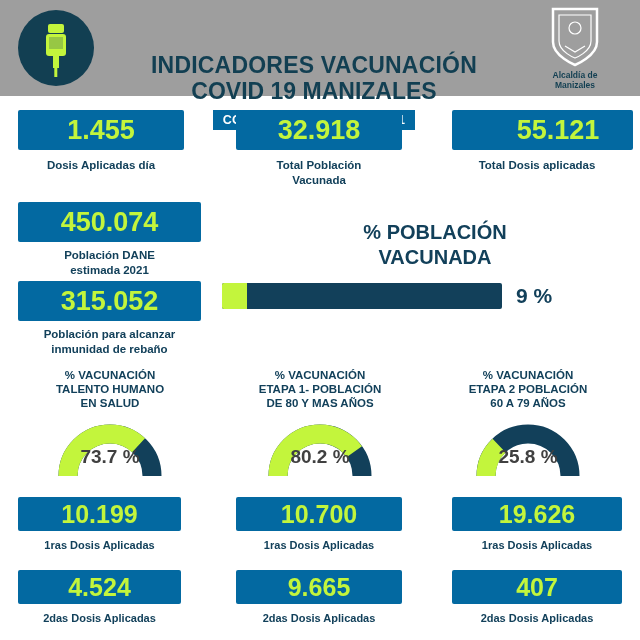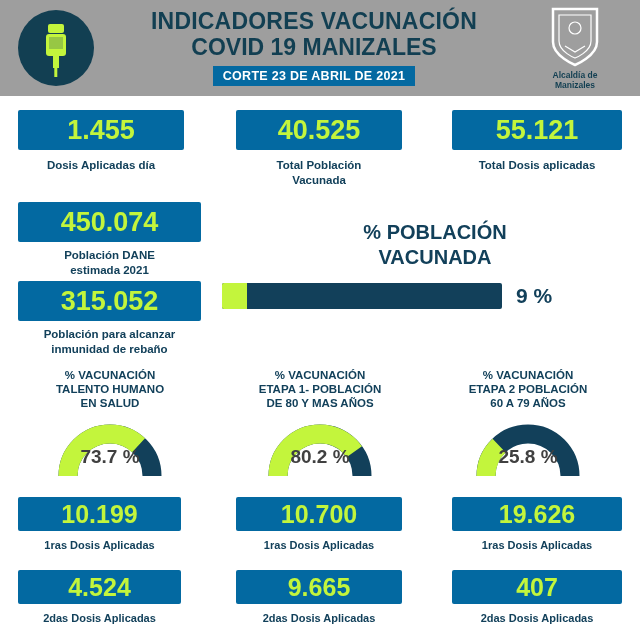--- a/index.html
+++ b/index.html
@@ -18,21 +18,21 @@
   }
   .logo-circle{
     position:absolute;left:18px;top:10px;width:76px;height:76px;border-radius:50%;
     background:#123f52;display:flex;align-items:center;justify-content:center;
   }
   .vaccine{position:relative;width:38px;height:52px;}
   .vaccine svg{display:block;}
   .header-titles{
     position:absolute;left:104px;top:8px;width:420px;text-align:center;color:#123f52;
   }
-  .h-line1{font-size:23px;font-weight:bold;letter-spacing:.2px;line-height:26px;}
+  .h-line1{font-size:23px;font-weight:bold;letter-spacing:.2px;line-height:26px;margin-top:44px;}
   .h-line2{font-size:23px;font-weight:bold;line-height:26px;}
   .h-sub{
     margin-top:6px;background:#0369a1;color:#ffffff;font-size:12.5px;font-weight:bold;
     display:inline-block;padding:3px 10px;letter-spacing:.3px;
   }
   .shield{
     position:absolute;right:28px;top:6px;width:74px;text-align:center;color:#123f52;
   }
   .shield svg{display:block;margin:0 auto;}
   .shield-cap{font-size:8.5px;font-weight:bold;margin-top:2px;}
@@ -112,25 +112,25 @@
         <circle cx="26" cy="22" r="6" fill="none" stroke="#ffffff" stroke-width="1.2"></circle>
         <path d="M16 40 L26 46 L36 40" fill="none" stroke="#ffffff" stroke-width="1.2"></path>
       </svg>
       <div class="shield-cap">Alcaldía de Manizales</div>
     </div>
   </div>
 
   <div class="box num-lg" style="left:18px;top:110px;width:166px;height:40px;">1.455</div>
   <div class="cap cap-sm" style="left:18px;top:158px;width:166px;">Dosis Aplicadas día</div>
 
-  <div class="box num-lg" style="left:236px;top:110px;width:166px;height:40px;">40.525</div>
+  <div class="box num-lg" style="left:236px;top:110px;width:166px;height:40px;">32.918</div>
   <div class="cap cap-sm" style="left:236px;top:158px;width:166px;white-space:pre-line;">Total Población
 Vacunada</div>
 
-  <div class="box num-lg" style="left:452px;top:110px;width:170px;height:40px;">55.121</div>
+  <div class="box num-lg" style="left:452px;top:110px;width:150px;height:40px;padding-left:31px;">55.121</div>
   <div class="cap cap-sm" style="left:452px;top:158px;width:170px;">Total Dosis aplicadas</div>
 
   <div class="box num-lg" style="left:18px;top:202px;width:183px;height:40px;">450.074</div>
   <div class="cap cap-sm" style="left:18px;top:248px;width:183px;white-space:pre-line;">Población DANE
 estimada 2021</div>
 
   <div class="box num-lg" style="left:18px;top:281px;width:183px;height:40px;">315.052</div>
   <div class="cap cap-sm" style="left:12px;top:327px;width:195px;white-space:pre-line;">Población para alcanzar
 inmunidad de rebaño</div>
 

